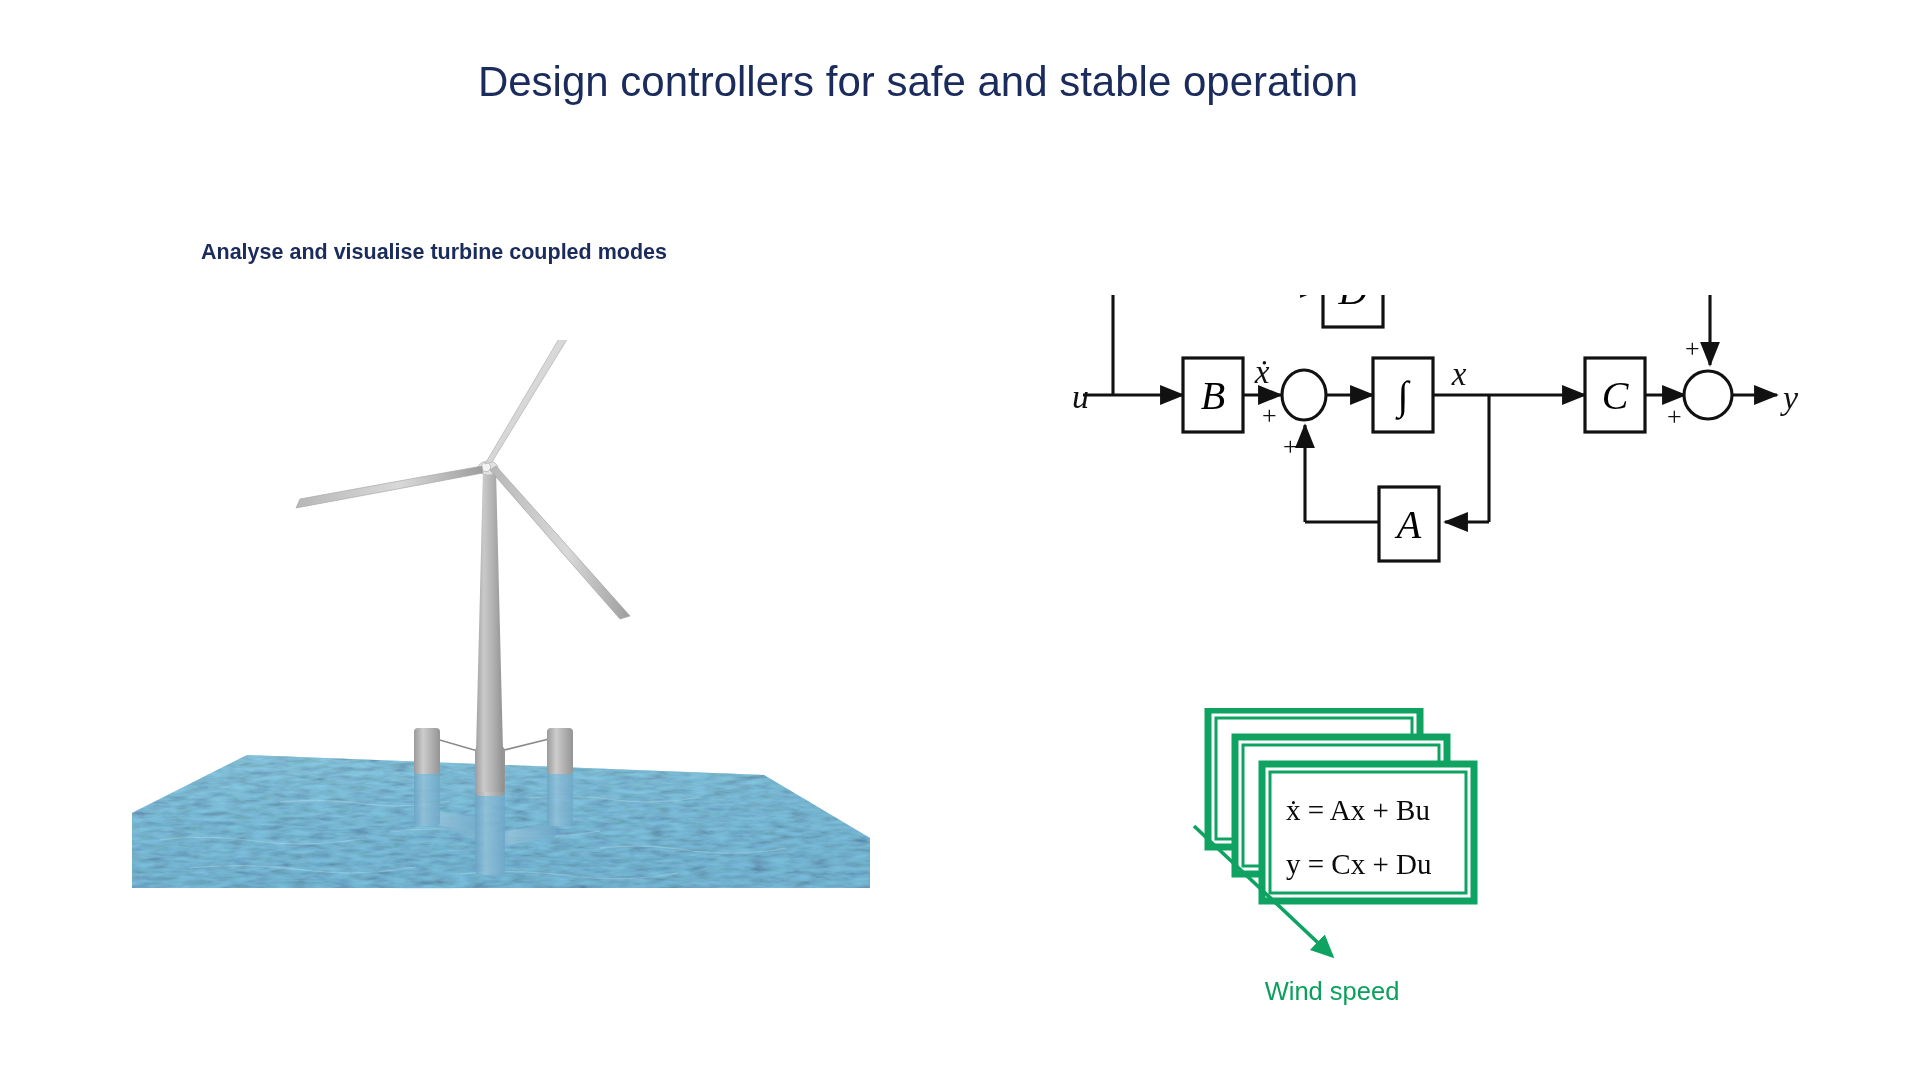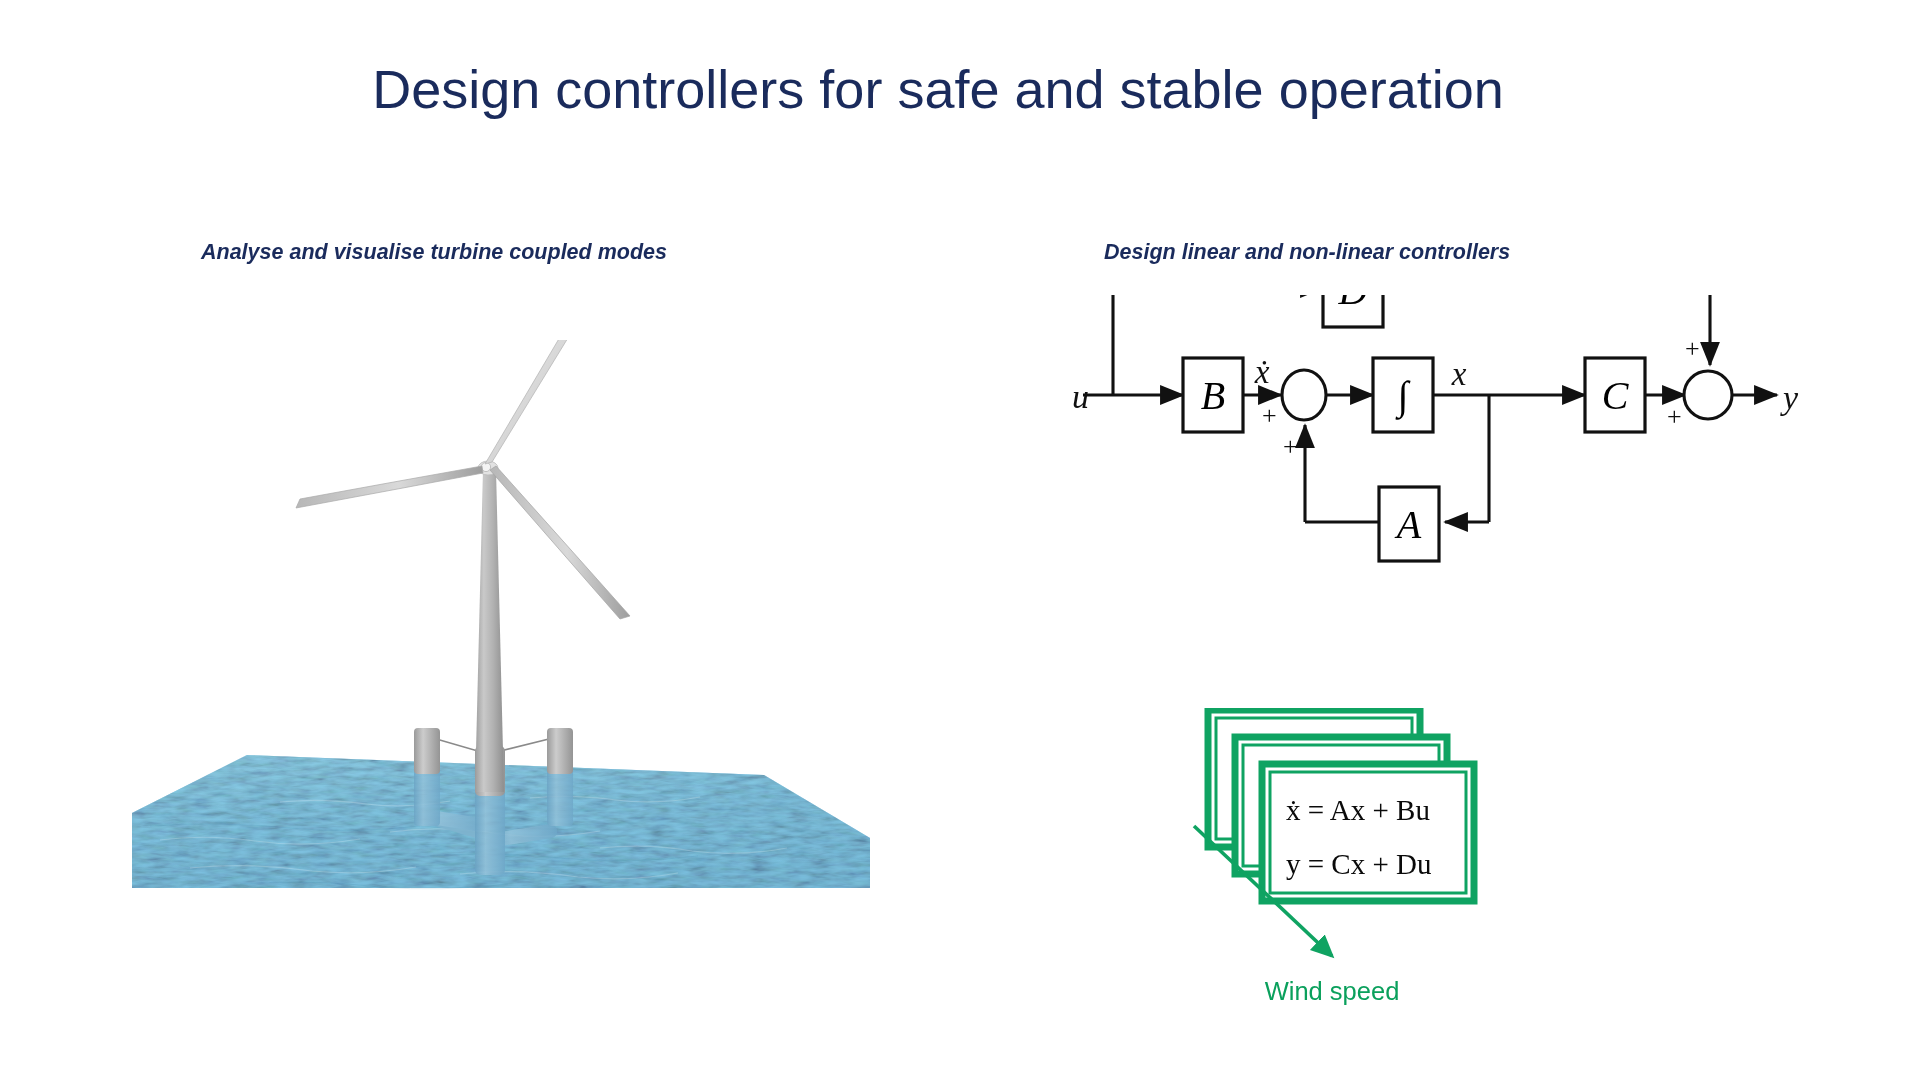--- a/index.html
+++ b/index.html
@@ -26,37 +26,35 @@
   }
 
   
   #slide-title {
     position: absolute;
     left: 0;
     top: 58px;
     width: 1836px;
     text-align: center;
     font-family: "Liberation Sans", sans-serif;
-    font-size: 54px;
+    font-size: 42px;
     font-weight: 400;
     letter-spacing: 0px;
     color: #1a2b5c;
     white-space: nowrap;
-    padding-left: 20px;
   }
 
   
   .subheading {
     position: absolute;
     font-family: "Liberation Sans", sans-serif;
     font-size: 21.5px;
     font-weight: bold;
     color: #1a2b5c;
     white-space: nowrap;
-    font-style: italic;
   }
   #subheading-left  { left: 201px;  top: 240px; }
   #subheading-right { left: 1104px; top: 240px; }
 
   
   #turbine-scene {
     position: absolute;
     left: 130px;
     top: 340px;
     width: 760px;
@@ -110,21 +108,20 @@
 </style>
 </head>
 <body>
 
 <div id="slide">
 
   <div id="slide-title">Design controllers for safe and stable operation</div>
 
   <div class="subheading" id="subheading-left">Analyse and visualise turbine coupled modes</div>
 
-  <div class="subheading" id="subheading-right">Design linear and non-linear controllers</div>
 
   <div id="turbine-scene">
     <svg id="turbine-svg" viewBox="0 0 760 555" xmlns="http://www.w3.org/2000/svg">
       <defs>
         <linearGradient id="waterGrad" x1="0" y1="0" x2="0.25" y2="1">
           <stop offset="0%" stop-color="#8fd0ea"></stop>
           <stop offset="45%" stop-color="#84c8e6"></stop>
           <stop offset="100%" stop-color="#7dc2e2"></stop>
         </linearGradient>
         <linearGradient id="towerGrad" x1="0" y1="0" x2="1" y2="0">

